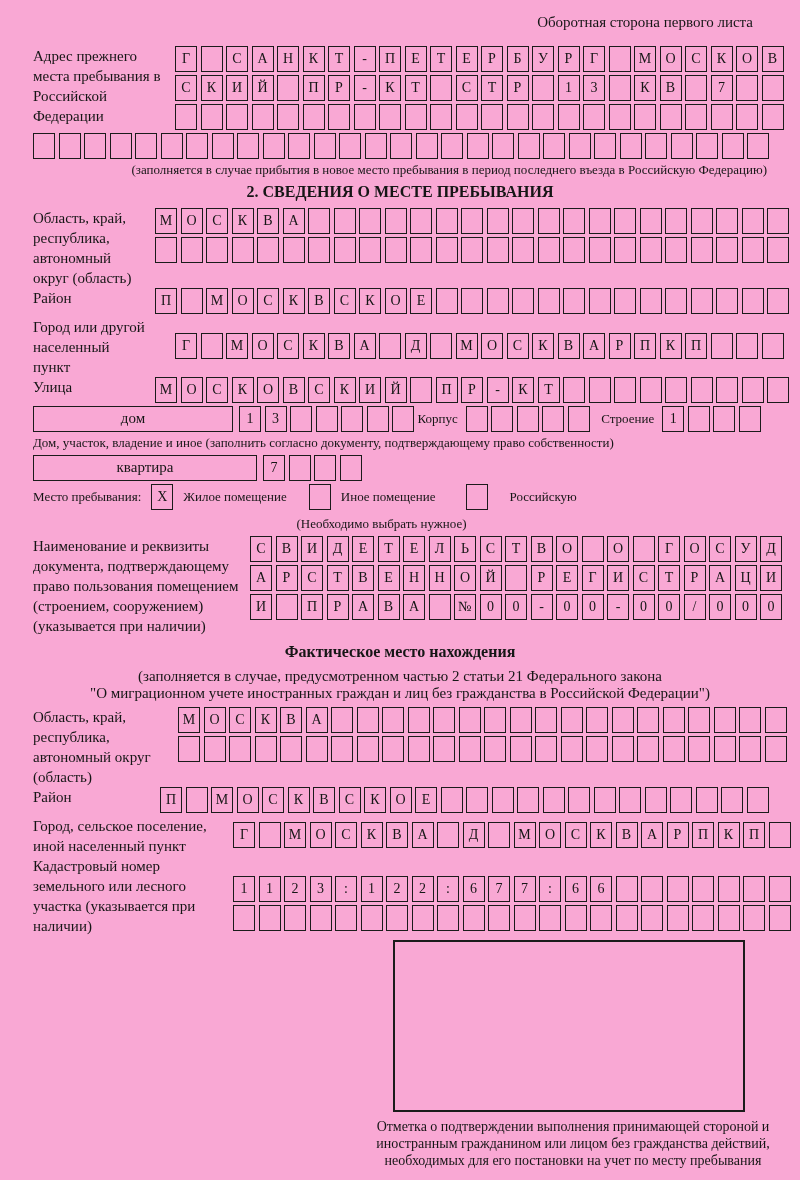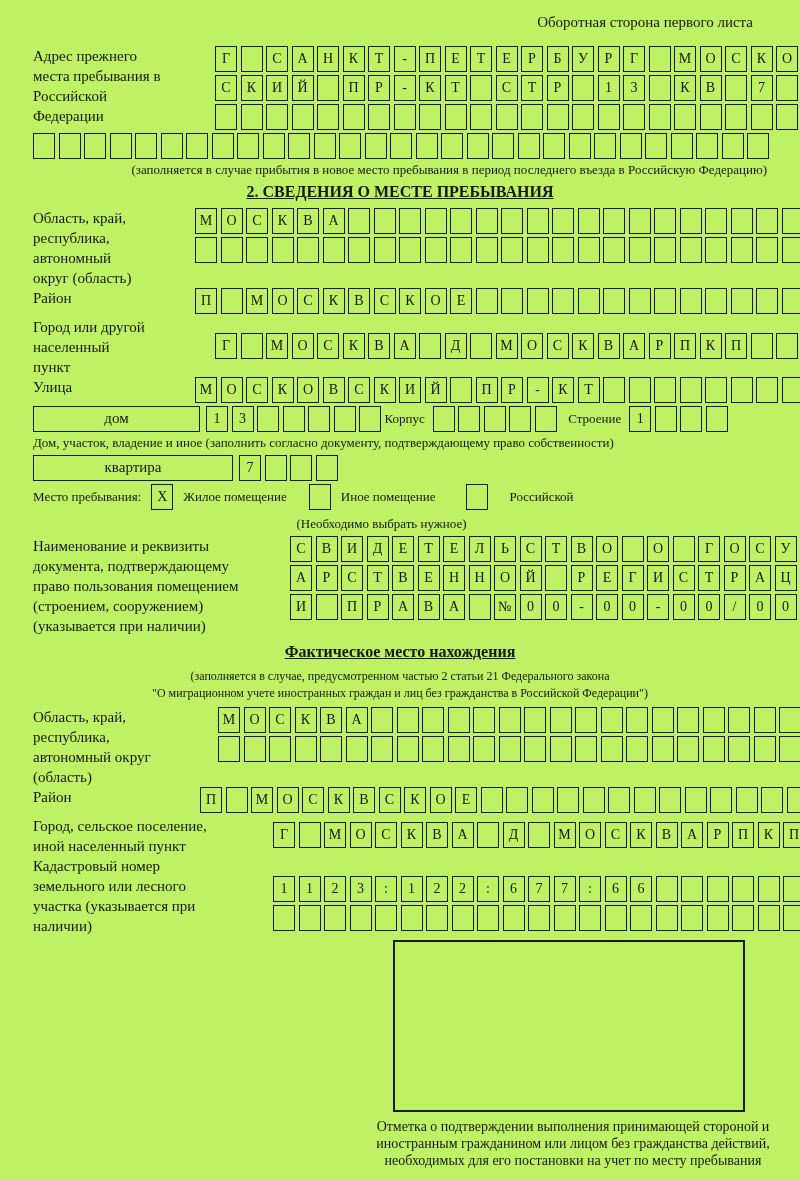--- a/index.html
+++ b/index.html
@@ -1,32 +1,32 @@
 <!DOCTYPE html>
 <html><head>
 <meta charset="utf-8">
 <style>
   html,body{margin:0;padding:0;background:#fff;}
   .page{
     position:relative;
     width:800px;height:1180px;
     box-sizing:border-box;
     padding:12px 10px 0 33px;
-    background:#bef264;
+    background:#f9a8d4;
     color:#161616;
     font-family:"Liberation Serif","DejaVu Serif",serif;
     overflow:hidden;
   }
   .header-note{
     text-align:right;
     margin-right:37px;
     font-size:15px;
     line-height:20px;
   }
-  .field{display:flex;align-items:flex-start;gap:40px;}
+  .field{display:flex;align-items:flex-start;}
   .field.vcenter{align-items:center;}
   .flabel{
     flex:none;
     font-size:15px;
     line-height:20px;
     padding-right:6px;
     box-sizing:border-box;
   }
   .w142{width:142px}.w122{width:122px}.w217{width:217px}
   .w145{width:145px}.w127{width:127px}.w200{width:200px}
@@ -41,38 +41,38 @@
     text-align:center;
     font-size:14px;line-height:23px;
     overflow:hidden;
   }
   .indent20{margin-left:20px;}
   .pad-top20{padding-top:20px;}
   .caption{font-size:13px;line-height:16px;margin:1px 0 4px 0;}
   .caption.center{text-align:right;margin-right:23px;}
   .sec-title{
     text-align:center;font-weight:bold;font-size:16px;
-    margin:4px 23px 6px 0;line-height:20px;text-decoration:underline;
+    margin:4px 23px 6px 0;line-height:20px;
   }
   .namedbox{
     flex:none;height:26px;box-sizing:border-box;
     border:1.5px solid #1b1b1b;
     line-height:23px;text-align:center;font-size:15px;
   }
-  .dom-w{width:167px}.kv-w{width:200px}
+  .dom-w{width:200px}.kv-w{width:224px}
   .inline-label{font-size:13px;line-height:26px;flex:none;}
   .mr8{margin-right:8px}.ml6{margin-left:6px}.ml8{margin-left:8px}
   .chk{
     flex:none;width:22px;height:26px;box-sizing:border-box;
     border:1.5px solid #1b1b1b;margin:0 10px;
     text-align:center;font-size:14px;line-height:23px;
   }
   .stay-row{display:flex;align-items:center;margin:2px 0 0 0;}
   .small-note{text-align:center;font-size:13px;line-height:16px;margin:6px 60px 4px 0;}
-  .fact-note{text-align:center;font-size:12px;line-height:17px;margin-right:23px;}
+  .fact-note{text-align:center;font-size:15px;line-height:17px;margin-right:23px;}
   .stamp-box{
     width:352px;height:172px;
     box-sizing:border-box;
     border:2px solid #1b1b1b;
     margin-left:360px;margin-top:4px;
   }
   .stamp-caption{
     width:420px;margin-left:330px;margin-top:6px;
     text-align:center;font-size:14px;line-height:17px;
   }
@@ -400,21 +400,21 @@
       </span>
   </div>
 
   <div class="stay-row">
     <span class="inline-label">Место пребывания:</span>
     <span class="chk">X</span>
     <span class="inline-label">Жилое помещение</span>
     <span class="chk" style="margin-left:22px"></span>
     <span class="inline-label">Иное помещение</span>
     <span class="chk" style="margin-left:30px"></span>
-    <span class="inline-label" style="margin-left:12px">Российской</span>
+    <span class="inline-label" style="margin-left:12px">Российскую</span>
   </div>
   <div class="small-note">(Необходимо выбрать нужное)</div>
 
   <div class="field">
     <div class="flabel w217">Наименование и реквизиты документа, подтверждающему право пользования помещением (строением, сооружением) (указывается при наличии)</div>
     <div class="rows">
       <div class="boxrow">
           <span class="cell">С</span>
           <span class="cell">В</span>
           <span class="cell">И</span>

